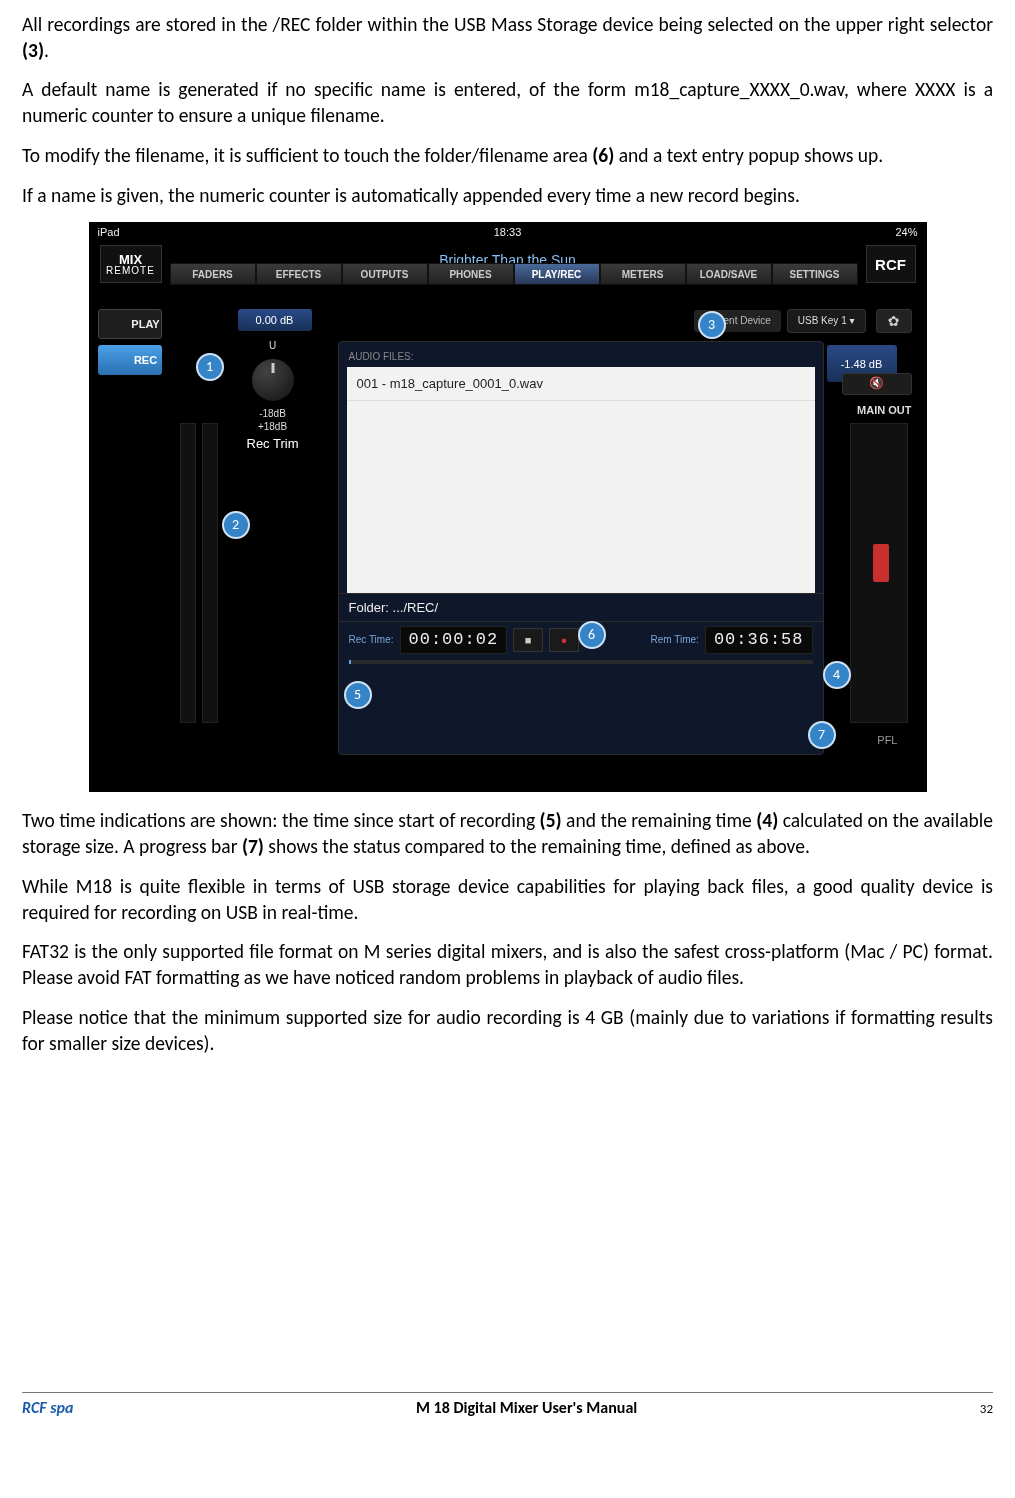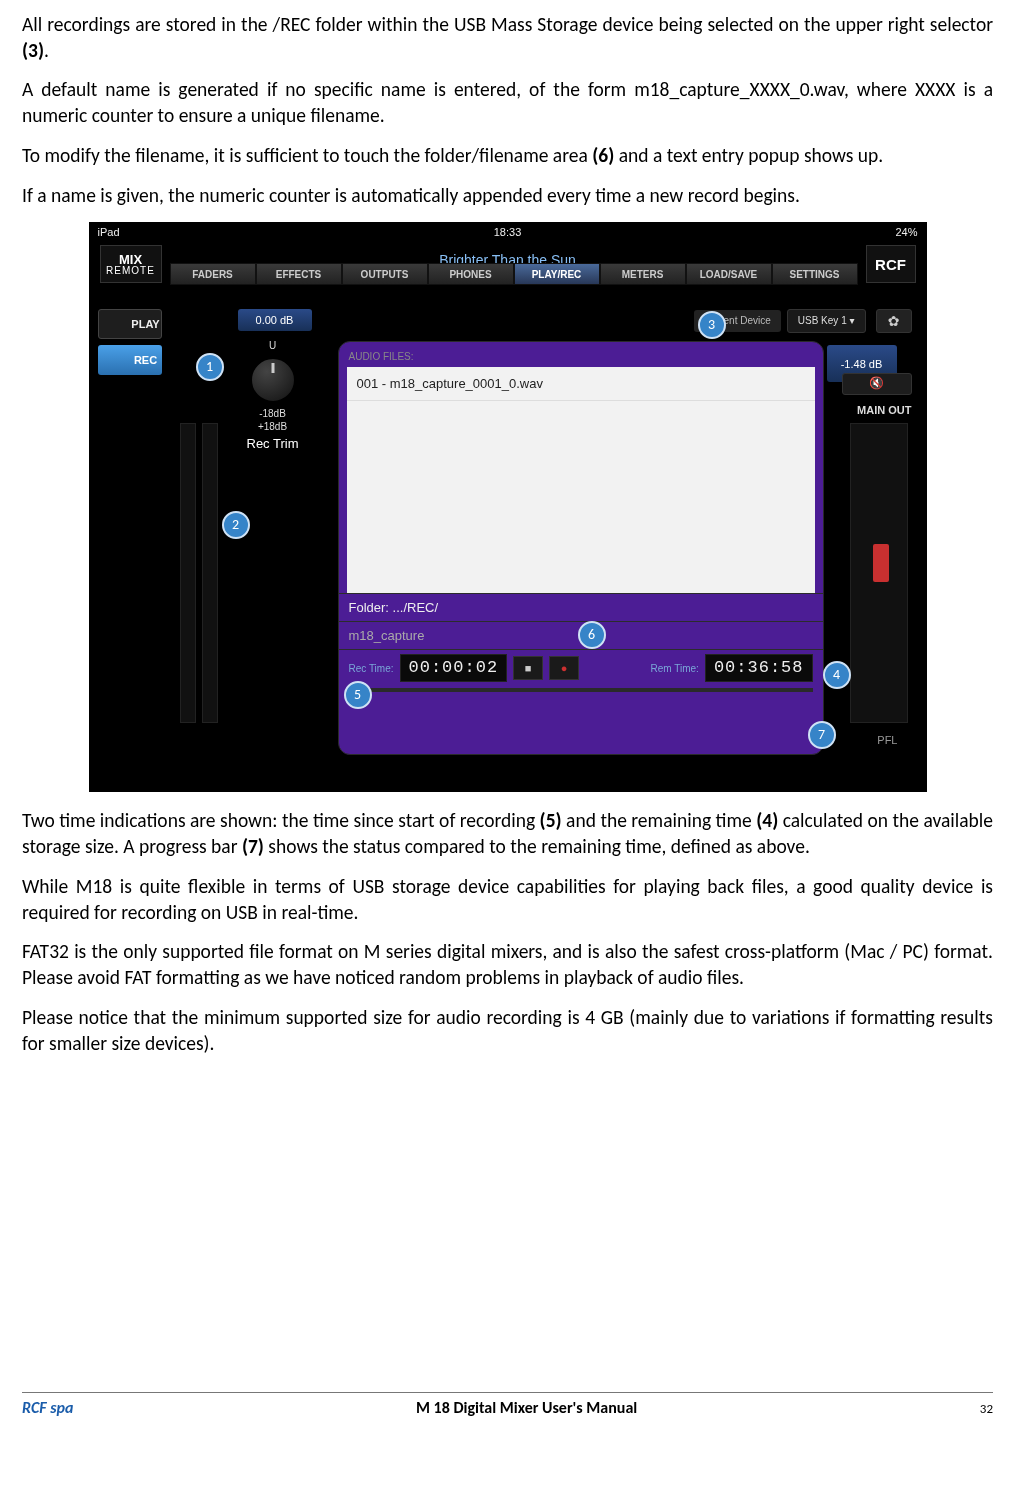--- a/index.html
+++ b/index.html
@@ -253,23 +253,23 @@
     border:1px solid #222;
   }
 
   
   .center {
     position: absolute;
     top: 118px;
     left: 248px;
     right: 102px;
     bottom: 36px;
-    background: #4c1d95;
+    background: #0f172a;
     border: 1px solid #2a2a2a;
-    border-radius: 12px;
+    border-radius: 4px;
   }
   .audio-header {
     font-size: 10px;
     color: #888;
     padding: 8px 10px 3px 10px;
   }
   .audio-list {
     background: #f2f2f2;
     margin: 0 8px;
     height: 226px;
@@ -435,21 +435,20 @@
       </div>
       <div class="left-meters"></div>
       <div class="left-meters2"></div>
 
       <div class="center">
         <div class="audio-header">AUDIO FILES:</div>
         <div class="audio-list">
           <div class="audio-item">001 - m18_capture_0001_0.wav</div>
         </div>
         <div class="folder-line">Folder: .../REC/</div>
-        <div class="name-line">m18_capture</div>
         <div class="time-bar">
           <span class="time-lbl">Rec Time:</span>
           <span class="time-val">00:00:02</span>
           <div class="transport-btn">■</div>
           <div class="transport-btn rec-dot">●</div>
           <span style="flex:1"></span>
           <span class="time-lbl">Rem Time:</span>
           <span class="time-val">00:36:58</span>
         </div>
         <div class="progress"></div>

